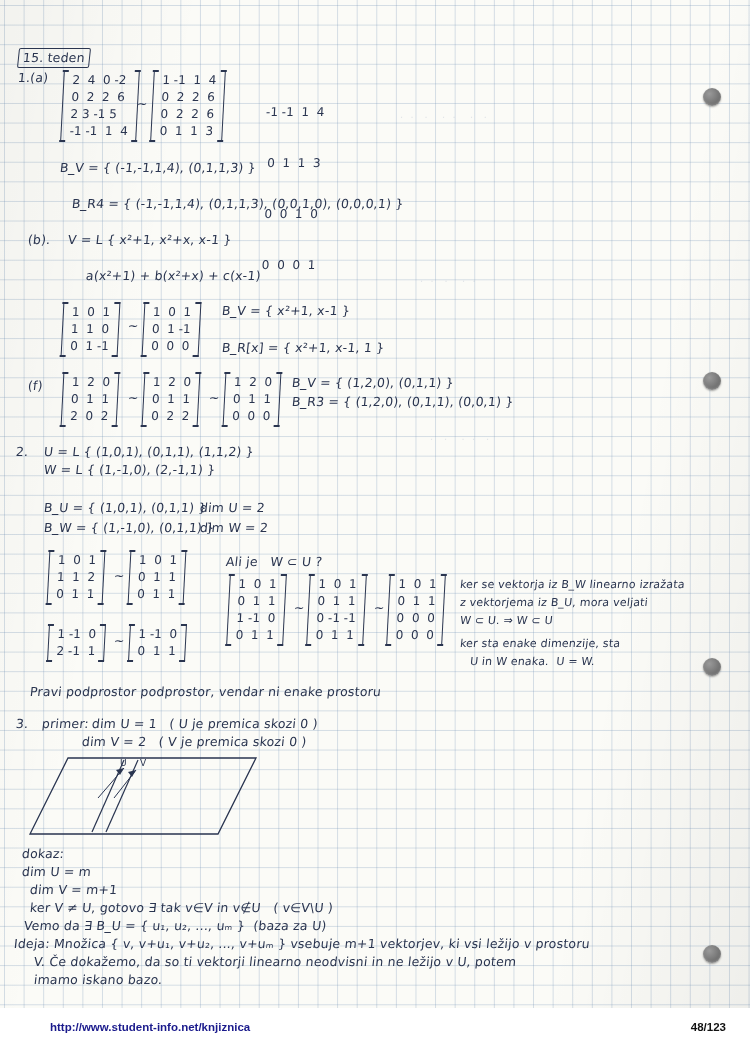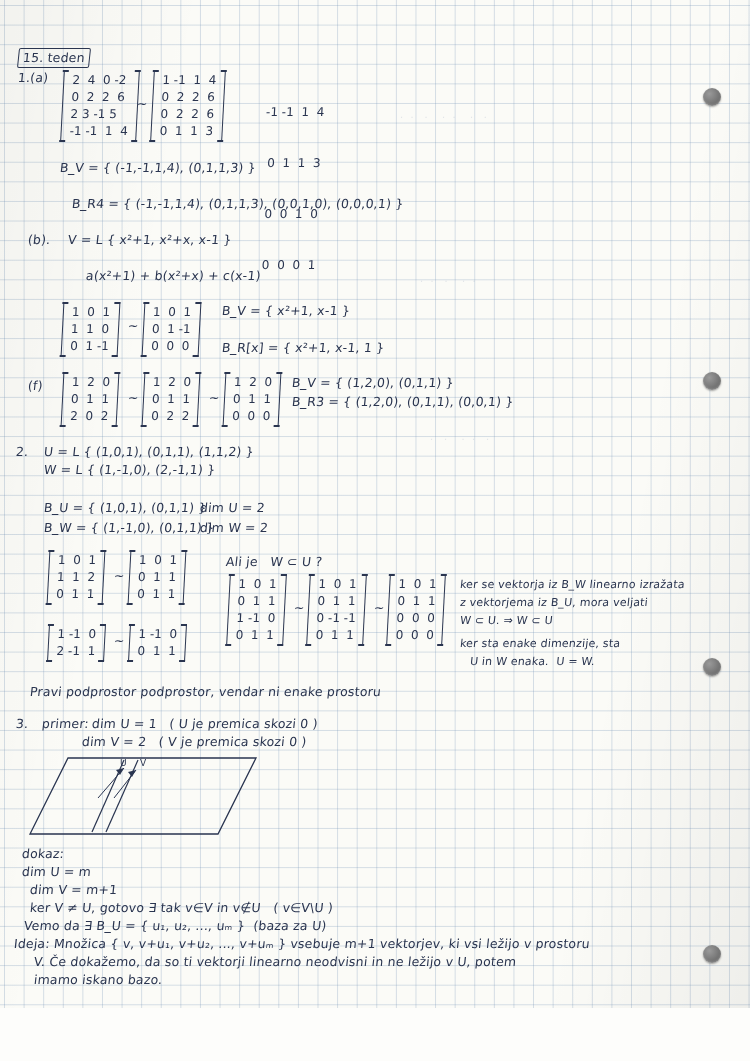--- a/index.html
+++ b/index.html
@@ -346,14 +346,18 @@
 
   <div class="hw md slant" style="left:22px; top:846px;">dokaz:</div>
   <div class="hw md slant" style="left:22px; top:864px;">dim U = m</div>
   <div class="hw md slant" style="left:30px; top:882px;">dim V = m+1</div>
   <div class="hw md slant" style="left:30px; top:900px;">ker V ≠ U, gotovo ∃ tak v∈V in v∉U   ( v∈V\U )</div>
   <div class="hw md slant" style="left:24px; top:918px;">Vemo da ∃ B_U = { u₁, u₂, ..., uₘ }  (baza za U)</div>
   <div class="hw md slant" style="left:14px; top:936px;">Ideja: Množica { v, v+u₁, v+u₂, ..., v+uₘ } vsebuje m+1 vektorjev, ki vsi ležijo v prostoru</div>
   <div class="hw md slant" style="left:34px; top:954px;">V. Če dokažemo, da so ti vektorji linearno neodvisni in ne ležijo v U, potem</div>
   <div class="hw md slant" style="left:34px; top:972px;">imamo iskano bazo.</div>
 
+  <div id="footer">
+    <div id="footer-url">http://www.student-info.net/knjiznica</div>
+    <div id="footer-page">48/123</div>
+  </div>
 
 </div>
 
 </body></html>

